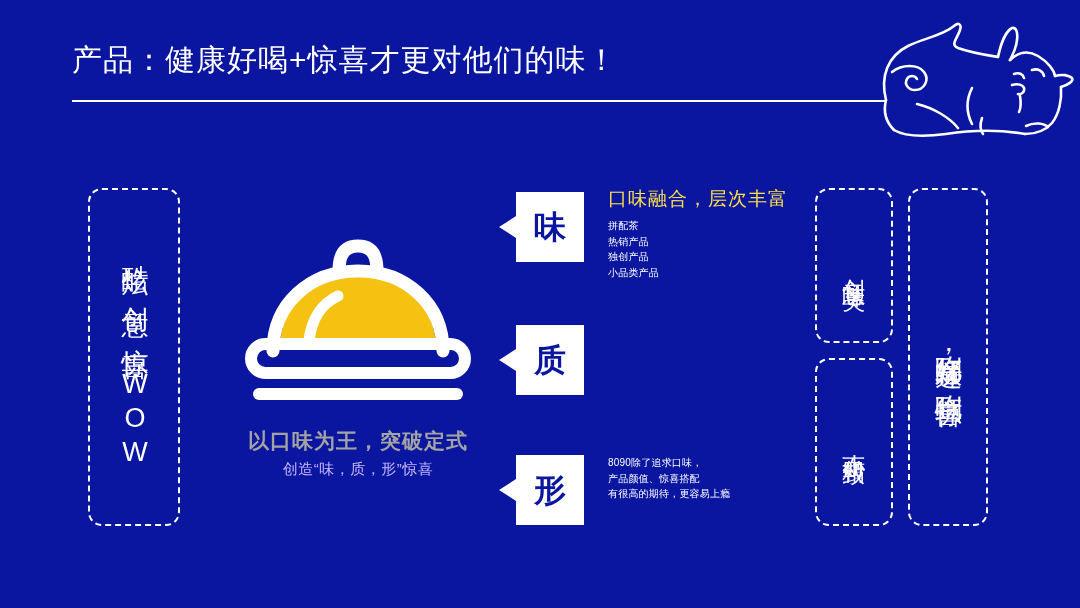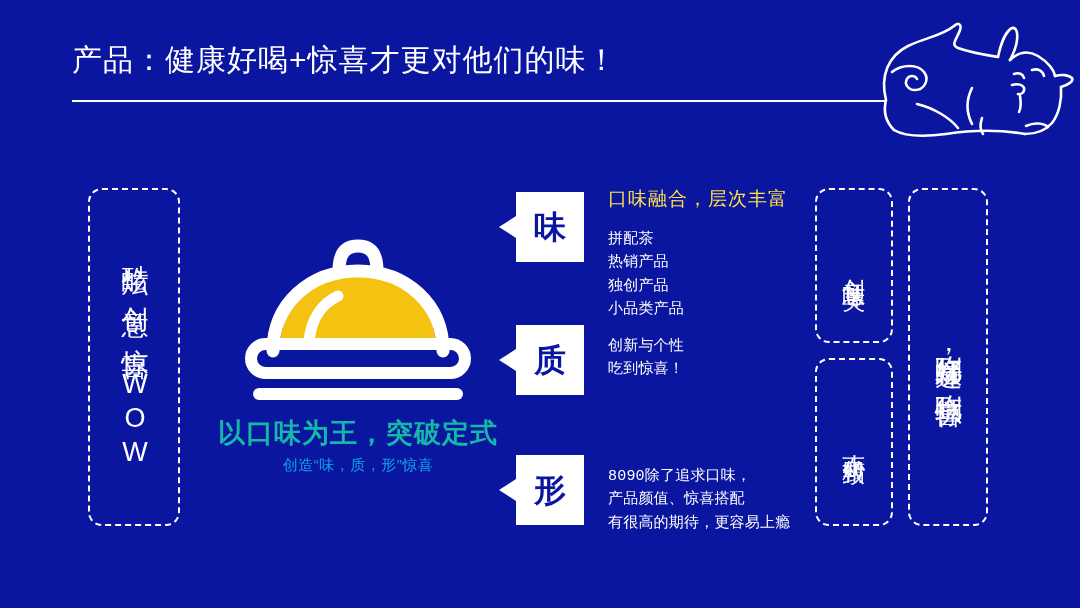--- a/index.html
+++ b/index.html
@@ -90,33 +90,33 @@
   }
 
   .dish-icon {
     width: 250px;
     height: 195px;
     margin: 8px auto 0;
     display: block;
   }
 
   .center-headline {
-    margin-top: 2px;
-    font-size: 27px;
+    margin-top: 14px;
+    font-size: 21px;
     font-weight: bold;
     letter-spacing: 1px;
-    color: #14b8a6;
+    color: #a3a3a3;
     white-space: nowrap;
   }
 
   .center-sub {
     margin-top: 5px;
     font-size: 15px;
     letter-spacing: 0.5px;
-    color: #0ea5e9;
+    color: #c4b5fd;
     white-space: nowrap;
   }
 
   
   .key-row { position: absolute; left: 516px; }
   .key-row.r1 { top: 192px; }
   .key-row.r2 { top: 325px; }
   .key-row.r3 { top: 455px; }
 
   .key-chip {
@@ -157,27 +157,26 @@
   }
 
   .key-heading {
     font-size: 19px;
     letter-spacing: 1px;
     color: #fde047;
     white-space: nowrap;
   }
 
   .key-notes {
-    margin-top: 16px;
-    font-size: 15px;
+    margin-top: 6px;
+    font-size: 10px;
     line-height: 1.55;
     color: #FFFFFF;
     white-space: pre-line;
     letter-spacing: 0.2px;
-    font-family: Liberation Mono, monospace;
   }
 
   
   .right-pill {
     position: absolute;
     border: 2px dashed #FFFFFF;
     border-radius: 14px;
     display: flex;
     align-items: center;
     justify-content: center;
@@ -274,22 +273,20 @@
 小品类产品</div>
     </div>
   </div>
 
   <div class="key-row r2">
     <div class="key-chip">
       <div class="key-arrow"></div>
       <span class="key-chip-label">质</span>
     </div>
     <div class="key-text">
-      <div class="key-notes">创新与个性
-吃到惊喜！</div>
     </div>
   </div>
 
   <div class="key-row r3">
     <div class="key-chip">
       <div class="key-arrow"></div>
       <span class="key-chip-label">形</span>
     </div>
     <div class="key-text">
       <div class="key-notes">8090除了追求口味，

